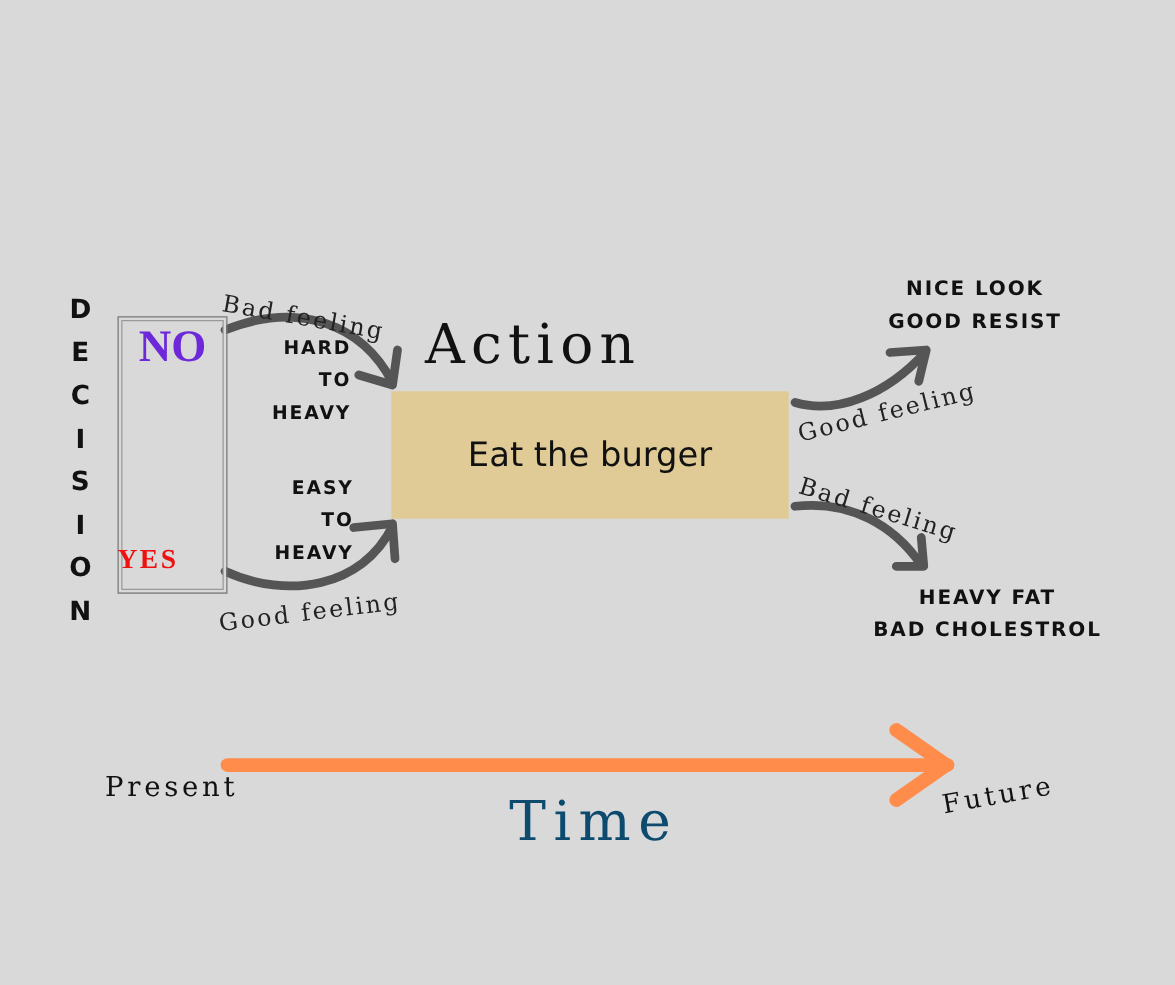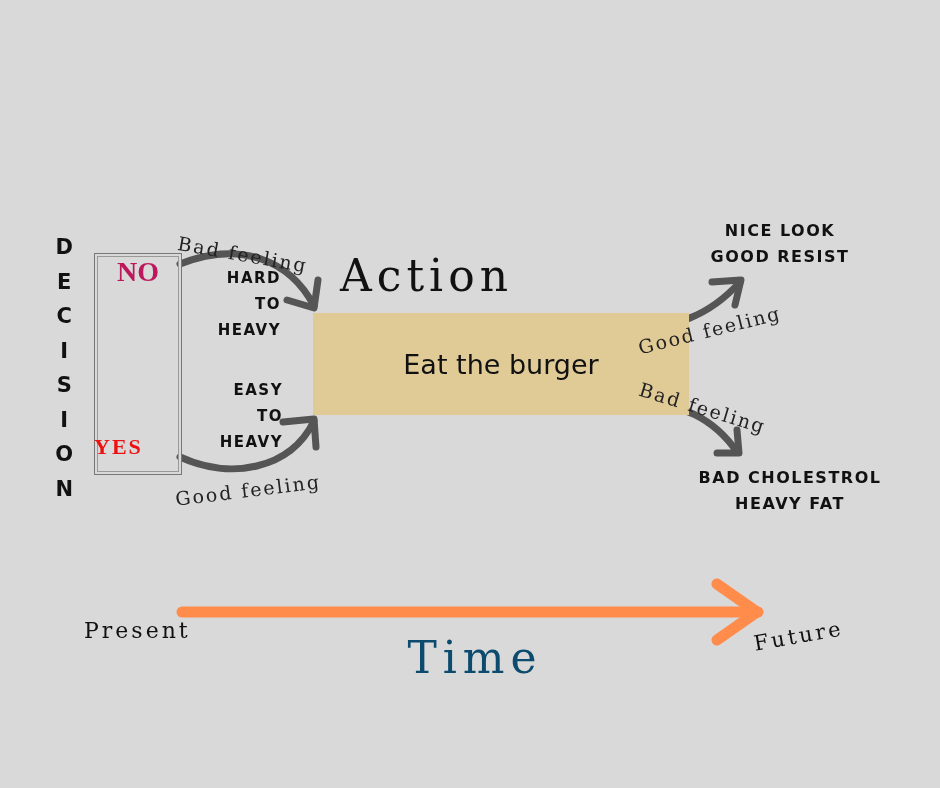--- a/index.html
+++ b/index.html
@@ -3,24 +3,24 @@
   <meta charset="utf-8">
   <style>
     html,body{margin:0;padding:0;}
     body{width:940px;height:788px;background:#d9d9d9;position:relative;overflow:hidden;font-family:"DejaVu Sans",sans-serif;}
     .abs{position:absolute;}
     .serif{font-family:"DejaVu Serif","Liberation Serif",serif;}
     .bold-sans{font-family:"DejaVu Sans","Liberation Sans",sans-serif;font-weight:bold;color:#111;letter-spacing:1.5px;}
     .decision{left:52px;top:230px;width:26px;font-size:21px;line-height:34.5px;text-align:center;}
     .decision span{display:block;}
     .choice-box{left:94px;top:253px;width:86px;height:220px;border:1px solid #777;box-shadow:inset 0 0 0 2px #d9d9d9, inset 0 0 0 3px #999;}
-    .no{left:94px;top:256px;width:88px;text-align:center;font-size:28px;color:#be185d;font-family:"Liberation Serif",serif;font-weight:bold;}
+    .no{left:94px;top:256px;width:88px;text-align:center;font-size:36px;color:#6d28d9;font-family:"Liberation Serif",serif;font-weight:bold;}
     .yes{left:94px;top:434px;width:92px;text-align:left;font-size:22px;color:#ee1111;font-family:"Liberation Serif",serif;font-weight:bold;letter-spacing:2px;}
     .small-label{font-size:15px;line-height:26px;text-align:right;}
-    .action-box{left:313px;top:313px;width:376px;height:102px;background:#e0cb96;display:flex;align-items:center;justify-content:center;font-size:27px;color:#111;}
+    .action-box{left:313px;top:313px;width:318px;height:102px;background:#e0cb96;display:flex;align-items:center;justify-content:center;font-size:27px;color:#111;}
     .action-title{left:340px;top:250px;width:270px;text-align:left;font-size:44px;letter-spacing:5px;color:#111;}
     .feel{font-size:19px;letter-spacing:2px;color:#222;white-space:nowrap;}
     .result{font-size:16px;line-height:26px;text-align:center;}
     .time{left:380px;top:632px;width:190px;text-align:center;font-size:44px;letter-spacing:6px;color:#0c4a6e;}
     svg{position:absolute;left:0;top:0;}
   </style>
 </head>
 <body>
 
 <svg width="940" height="788">
@@ -84,19 +84,19 @@
   <span>Eat the burger</span>
 </div>
 
 <div class="abs bold-sans result" style="left:690px;top:218px;width:180px;">
   <div>NICE LOOK</div>
   <div>GOOD RESIST</div>
 </div>
 <div class="abs serif feel" style="left:636px;top:337px;transform:rotate(-14deg);transform-origin:left top;">Good feeling</div>
 <div class="abs serif feel" style="left:643px;top:378px;transform:rotate(17deg);transform-origin:left top;">Bad feeling</div>
 <div class="abs bold-sans result" style="left:680px;top:465px;width:220px;">
+  <div>HEAVY FAT</div>
   <div>BAD CHOLESTROL</div>
-  <div>HEAVY FAT</div>
 </div>
 
 <div class="abs serif" style="left:84px;top:578px;font-size:22px;letter-spacing:3px;color:#111;margin-top:40px;">Present</div>
 <div class="abs serif" style="left:752px;top:632px;font-size:21px;letter-spacing:3px;color:#111;transform:rotate(-10deg);transform-origin:left top;">Future</div>
 <div class="abs serif time">Time</div>
 
 </body></html>

